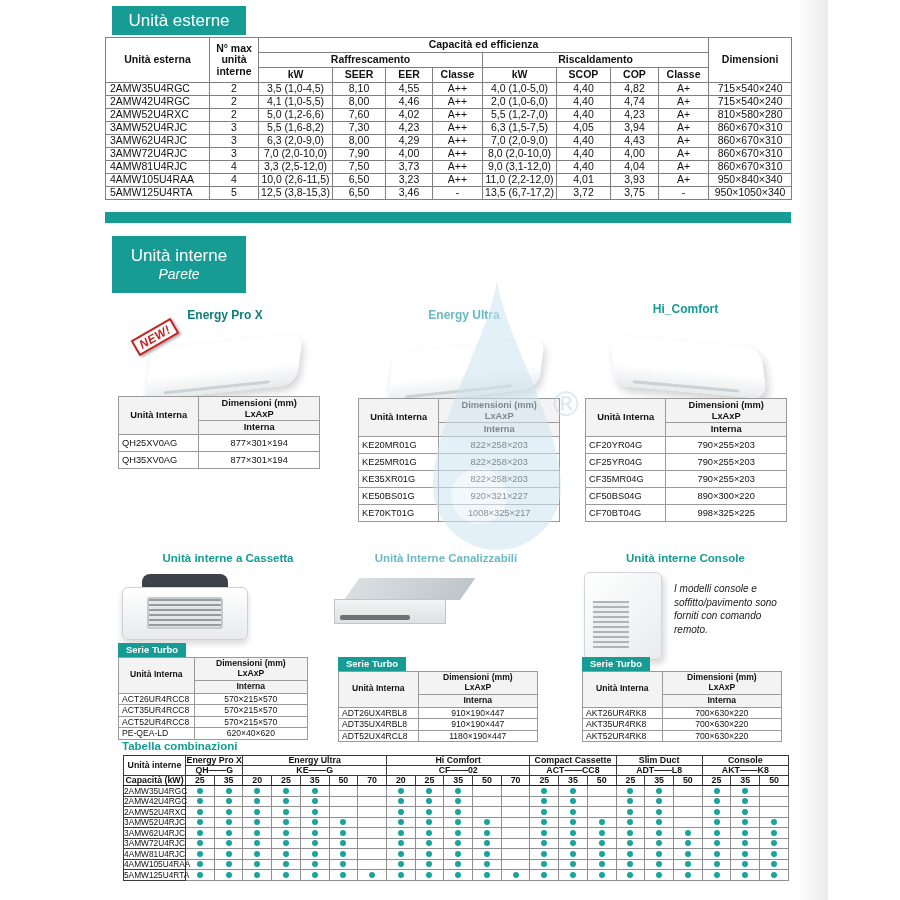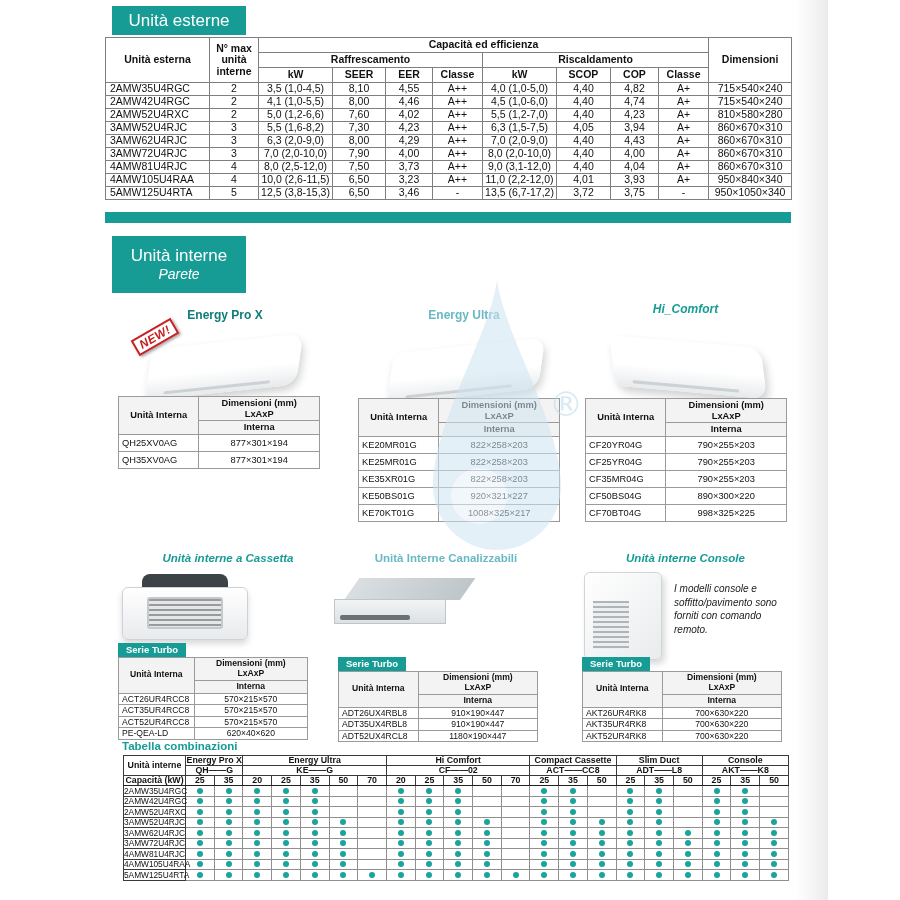--- a/index.html
+++ b/index.html
@@ -22,21 +22,21 @@
   .outdoor{position:absolute;left:105px;top:37px;width:686px;font-size:10.5px;table-layout:fixed;background:#fff;}
   .outdoor th,.outdoor td{border:1px solid #7f7f7f;text-align:center;padding:0 2px;line-height:1.05;}
   .outdoor th{font-weight:bold;height:15px;}
   .outdoor td{height:13px;}
   .outdoor td.model{text-align:left;padding-left:4px;}
   .teal-strip{position:absolute;left:105px;top:212px;width:686px;height:11px;background:var(--teal);}
 
   
   .wall-col,.spec-col{position:absolute;}
   .wall-title{font-weight:bold;font-size:12px;text-align:center;}
-  .t-dark{color:var(--dark);} .t-light{color:var(--light);} .t-teal{color:var(--teal);font-style:italic;}
+  .t-dark{color:var(--dark);} .t-light{color:var(--light);} .t-teal{color:var(--teal);}
 
   .mini{border-collapse:collapse;font-size:9.3px;background:#fff;}
   .mini th{background:#f3f3f3;border:1px solid #9a9a9a;font-weight:bold;padding:1px 2px;text-align:center;line-height:1.15;}
   .mini td{border:1px solid #9a9a9a;padding:0 3px;text-align:center;}
   .mini td.model{text-align:left;}
   .wall-col .mini{position:absolute;width:202px;}
   .wall-col .mini tr.h1 th{height:24px;}
   .wall-col .mini tr.h2 th{height:13px;}
   .wall-col .mini td{height:17px;}
 
@@ -144,21 +144,21 @@
           <td>A+</td>
           <td>715×540×240</td>
         </tr>
         <tr>
           <td class="model">2AMW42U4RGC</td>
           <td>2</td>
           <td>4,1 (1,0-5,5)</td>
           <td>8,00</td>
           <td>4,46</td>
           <td>A++</td>
-          <td>4,5 (1,0-6,0)</td>
+          <td>2,0 (1,0-6,0)</td>
           <td>4,40</td>
           <td>4,74</td>
           <td>A+</td>
           <td>715×540×240</td>
         </tr>
         <tr>
           <td class="model">2AMW52U4RXC</td>
           <td>2</td>
           <td>5,0 (1,2-6,6)</td>
           <td>7,60</td>
@@ -205,21 +205,21 @@
           <td>A++</td>
           <td>8,0 (2,0-10,0)</td>
           <td>4,40</td>
           <td>4,00</td>
           <td>A+</td>
           <td>860×670×310</td>
         </tr>
         <tr>
           <td class="model">4AMW81U4RJC</td>
           <td>4</td>
-          <td>8,0 (2,5-12,0)</td>
+          <td>3,3 (2,5-12,0)</td>
           <td>7,50</td>
           <td>3,73</td>
           <td>A++</td>
           <td>9,0 (3,1-12,0)</td>
           <td>4,40</td>
           <td>4,04</td>
           <td>A+</td>
           <td>860×670×310</td>
         </tr>
         <tr>

